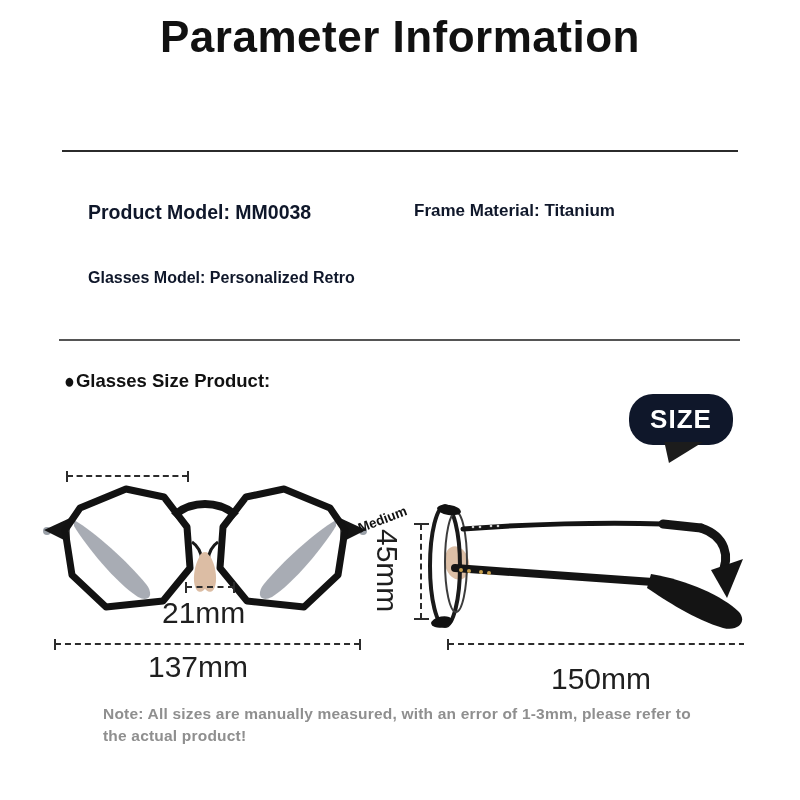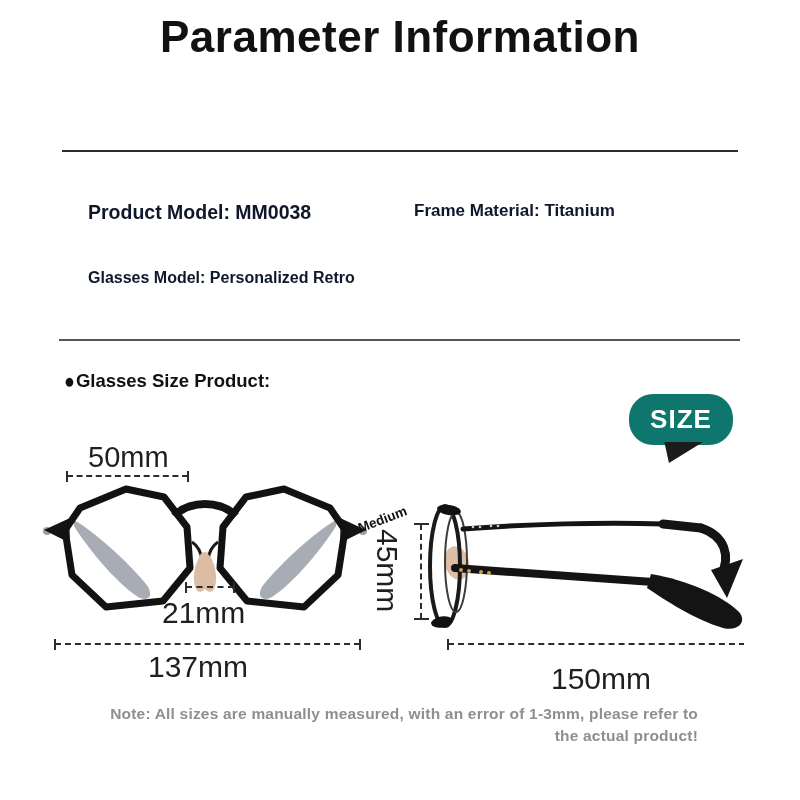--- a/index.html
+++ b/index.html
@@ -74,21 +74,21 @@
   <div class="spec spec-type">Glasses Model: Personalized Retro</div>
   <div class="spec spec-material">Frame Material: Titanium</div>
 
   <div class="rule rule2"></div>
 
   <div class="size-heading">
     <span class="bullet">●</span>
     <span>Glasses Size Product:</span>
   </div>
 
-  <div class="size-bubble" style="background:#0f766e;">
+  <div class="size-bubble" style="background:#0f172a;">
     <span>SIZE</span>
   </div>
   <div class="bubble-tail" style="background:#1c1c1c;"></div>
 
   <svg class="front-svg" viewBox="0 0 330 142" xmlns="http://www.w3.org/2000/svg">
     <defs>
       <g id="halfF">
         <circle cx="7" cy="51" r="4" fill="#9aa0a8"></circle>
         <path d="M30 38 L4 50 L30 63 Z" fill="#141414"></path>
         <path d="M34 40 C55 52 88 82 106 104 C114 114 110 123 98 117 C76 103 46 66 34 46 Z" fill="#555c6b" opacity="0.78"></path>
@@ -119,31 +119,30 @@
     <circle cx="36" cy="68" r="2" fill="#c8a050"></circle>
     <circle cx="44" cy="69" r="2" fill="#c8a050"></circle>
     <circle cx="56" cy="70" r="2" fill="#c8a050"></circle>
     <circle cx="64" cy="71" r="2" fill="#c8a050"></circle>
     <circle cx="48" cy="25" r="1.3" fill="#cfcfcf"></circle>
     <circle cx="55" cy="25" r="1.3" fill="#cfcfcf"></circle>
     <circle cx="66" cy="24" r="1.3" fill="#cfcfcf"></circle>
     <circle cx="73" cy="24" r="1.3" fill="#cfcfcf"></circle>
   </svg>
 
-  <div class="mnum m50">50mm</div>
   <div class="dimh d50"></div>
 
   <div class="dimh d21"></div>
   <div class="mnum m21">21mm</div>
 
   <div class="dimh d137"></div>
   <div class="mnum m137">137mm</div>
 
   <div class="dimh d150"></div>
   <div class="mnum m150">150mm</div>
 
   <div class="dimv dheight"></div>
   <div class="fit-label">Medium</div>
   <div class="vnum">45mm</div>
 
-  <div class="footnote" style="color:#8f8f8f;text-align:right;">Note: All sizes are manually measured, with an error of 1-3mm, please refer to the actual product!</div>
+  <div class="footnote" style="color:#8f8f8f;">Note: All sizes are manually measured, with an error of 1-3mm, please refer to the actual product!</div>
 
 </div>
 
 </body></html>

